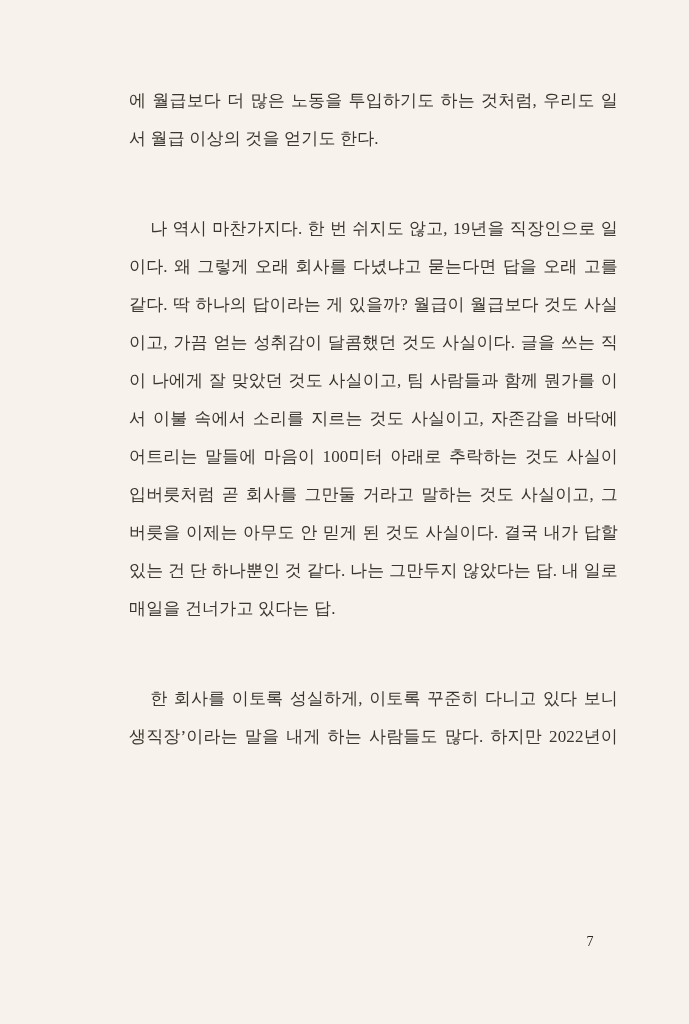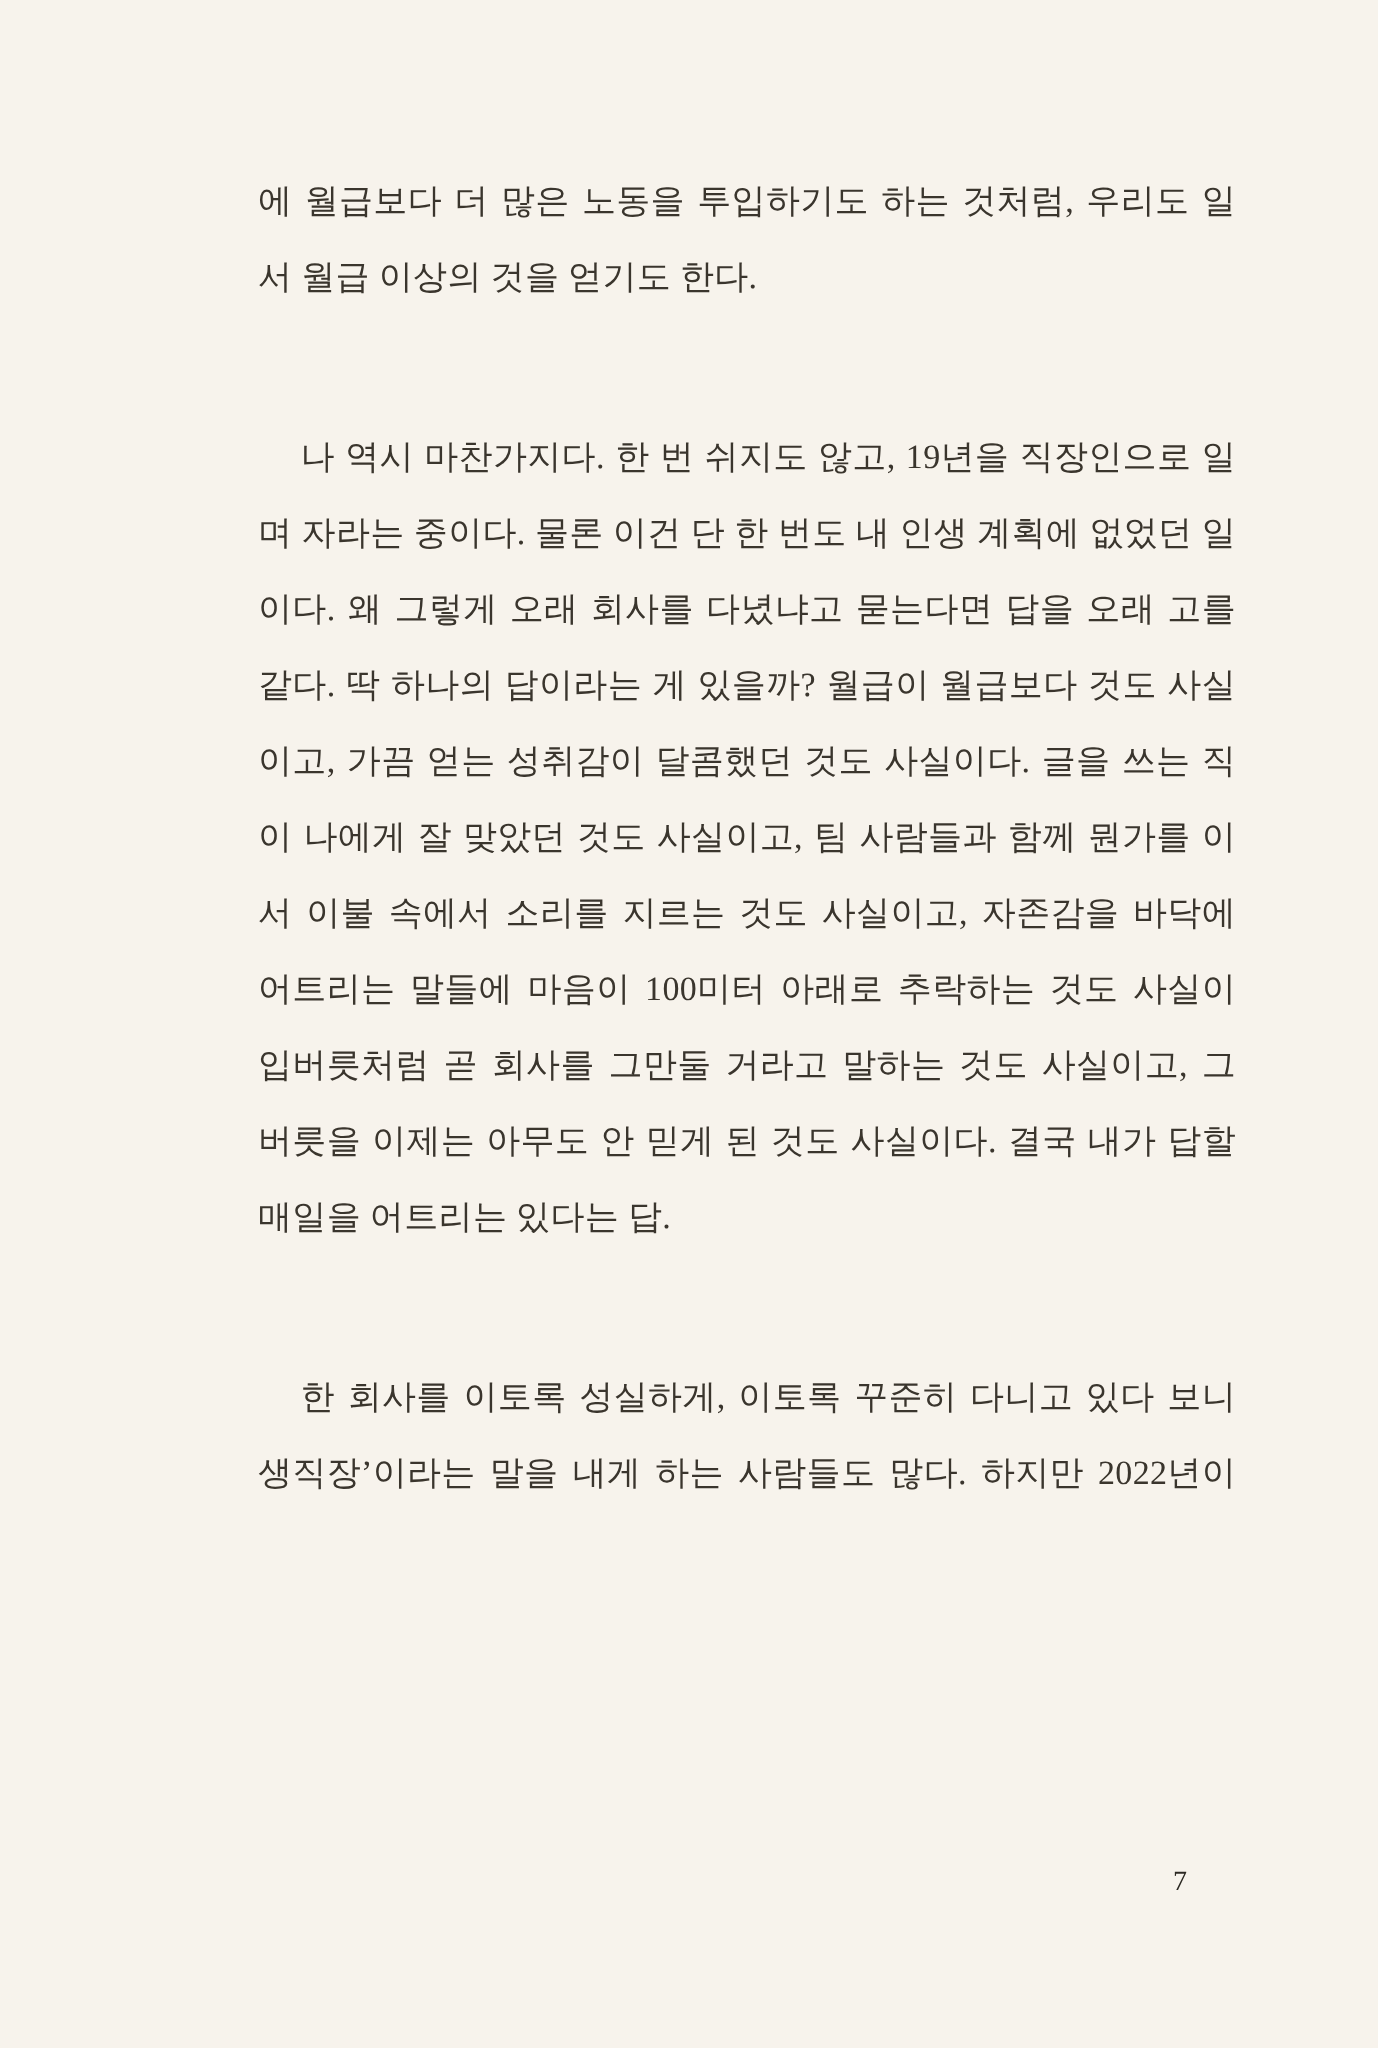--- a/index.html
+++ b/index.html
@@ -62,30 +62,30 @@
 <body>
 
 <div class="page">
   <div class="text-block">
       <div class="paragraph">
         <div class="line">에 월급보다 더 많은 노동을 투입하기도 하는 것처럼, 우리도 일에</div>
         <div class="line flush-last">서 월급 이상의 것을 얻기도 한다.</div>
       </div>
       <div class="paragraph">
         <div class="line indent">나 역시 마찬가지다. 한 번 쉬지도 않고, 19년을 직장인으로 일하</div>
-        <div class="line">며 자라는 중이다. 물론 이건 단 한 번도 내 인생 계획에 없었던 일</div>
         <div class="line">이다. 왜 그렇게 오래 회사를 다녔냐고 묻는다면 답을 오래 고를 것</div>
         <div class="line">같다. 딱 하나의 답이라는 게 있을까? 월급이 월급보다 것도 사실</div>
         <div class="line">이고, 가끔 얻는 성취감이 달콤했던 것도 사실이다. 글을 쓰는 직업</div>
         <div class="line">이 나에게 잘 맞았던 것도 사실이고, 팀 사람들과 함께 뭔가를 이룬</div>
         <div class="line">서 이불 속에서 소리를 지르는 것도 사실이고, 자존감을 바닥에 떨</div>
         <div class="line">어트리는 말들에 마음이 100미터 아래로 추락하는 것도 사실이다.</div>
         <div class="line">입버릇처럼 곧 회사를 그만둘 거라고 말하는 것도 사실이고, 그 입</div>
         <div class="line">버릇을 이제는 아무도 안 믿게 된 것도 사실이다. 결국 내가 답할 수</div>
-        <div class="line flush-last">매일을 어트리는 있다는 답.</div>
+        <div class="line">있는 건 단 하나뿐인 것 같다. 나는 그만두지 않았다는 답. 내 일로</div>
+        <div class="line flush-last">매일을 건너가고 있다는 답.</div>
       </div>
       <div class="paragraph">
         <div class="line indent">한 회사를 이토록 성실하게, 이토록 꾸준히 다니고 있다 보니 ‘평</div>
         <div class="line">생직장’이라는 말을 내게 하는 사람들도 많다. 하지만 2022년이다.</div>
       </div>
     </div>
   <div class="page-number">7</div>
 </div>
 
 </body></html>

